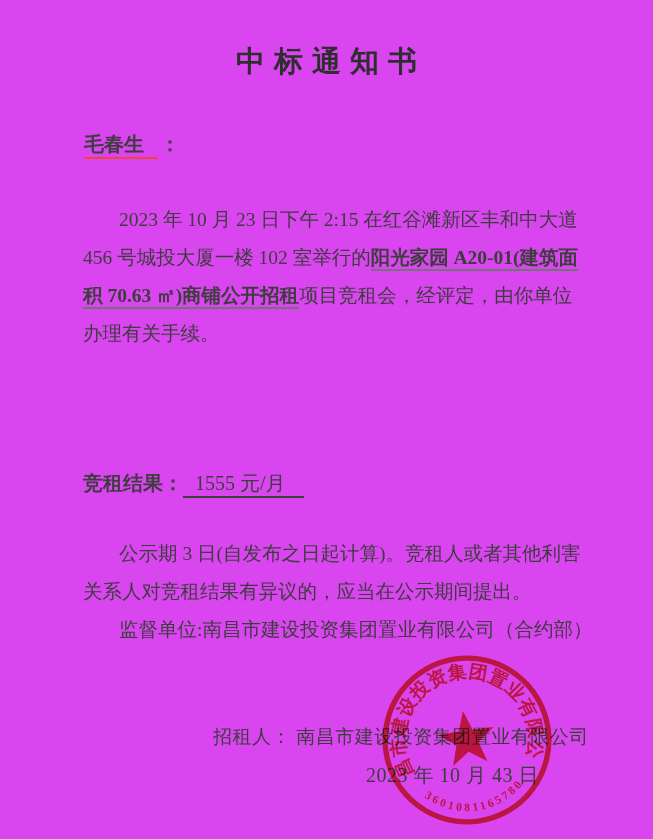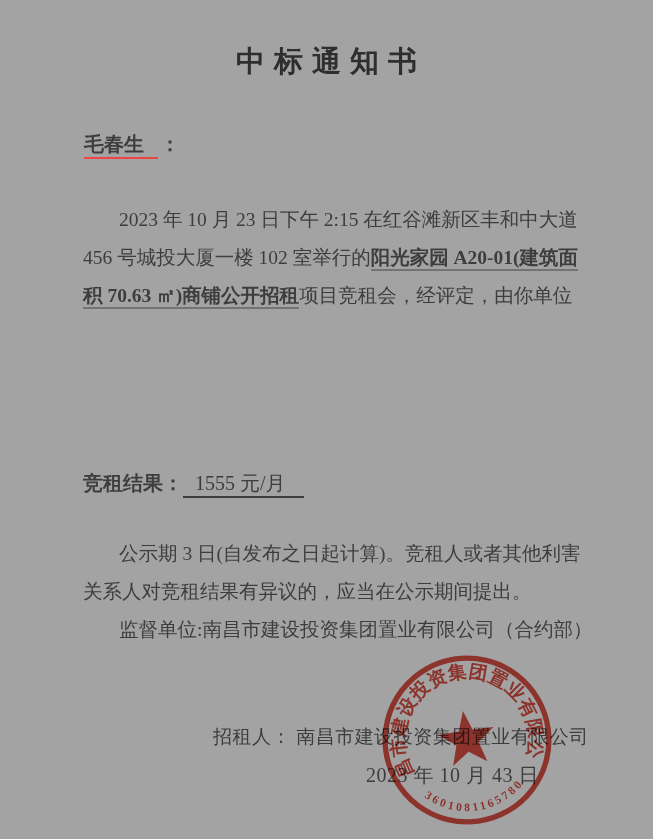--- a/index.html
+++ b/index.html
@@ -1,17 +1,17 @@
 <!DOCTYPE html>
 <html><head>
 <meta charset="utf-8">
 <style>
   html,body{margin:0;padding:0;background:#ffffff;}
   .page{
-    position:relative;width:653px;height:839px;background:#a3a3a3;
+    position:relative;width:653px;height:839px;background:#d946ef;
     font-family:"Liberation Serif","DejaVu Serif",serif;
     color:#3d3d3d;overflow:hidden;
   }
   .doc-title{
     position:absolute;top:42px;left:0;width:100%;text-align:center;
     font-size:29px;font-weight:600;letter-spacing:9px;text-indent:9px;color:#2e2e2e;
     white-space:nowrap;
   }
   .addressee{position:absolute;top:131px;left:84px;font-size:20px;font-weight:600;white-space:nowrap;}
   .addressee .name{border-bottom:2px solid #ef4444;padding:0 14px 2px 0;}
@@ -41,20 +41,21 @@
   <div class="doc-title">中标通知书</div>
 
   <div class="addressee">
     <span class="name">毛春生</span><span class="colon">：</span>
   </div>
 
   <div class="para para1">
       <div class="line indent"><span>2023 年 10 月 23 日下午 2:15 在红谷滩新区丰和中大道</span></div>
       <div class="line"><span>456 号城投大厦一楼 102 室举行的</span><span class="emph">阳光家园 A20-01(建筑面</span></div>
       <div class="line"><span class="emph">积 70.63 ㎡)商铺公开招租</span><span>项目竞租会，经评定，由你单位</span></div>
+      <div class="line"><span>办理有关手续。</span></div>
     </div>
 
   <div class="result">
     <span class="label">竞租结果：</span><span class="value">1555 元/月</span>
   </div>
 
   <div class="para para2">
       <div class="line indent"><span>公示期 3 日(自发布之日起计算)。竞租人或者其他利害</span></div>
       <div class="line"><span>关系人对竞租结果有异议的，应当在公示期间提出。</span></div>
       <div class="line indent"><span>监督单位:南昌市建设投资集团置业有限公司（合约部）</span></div>

